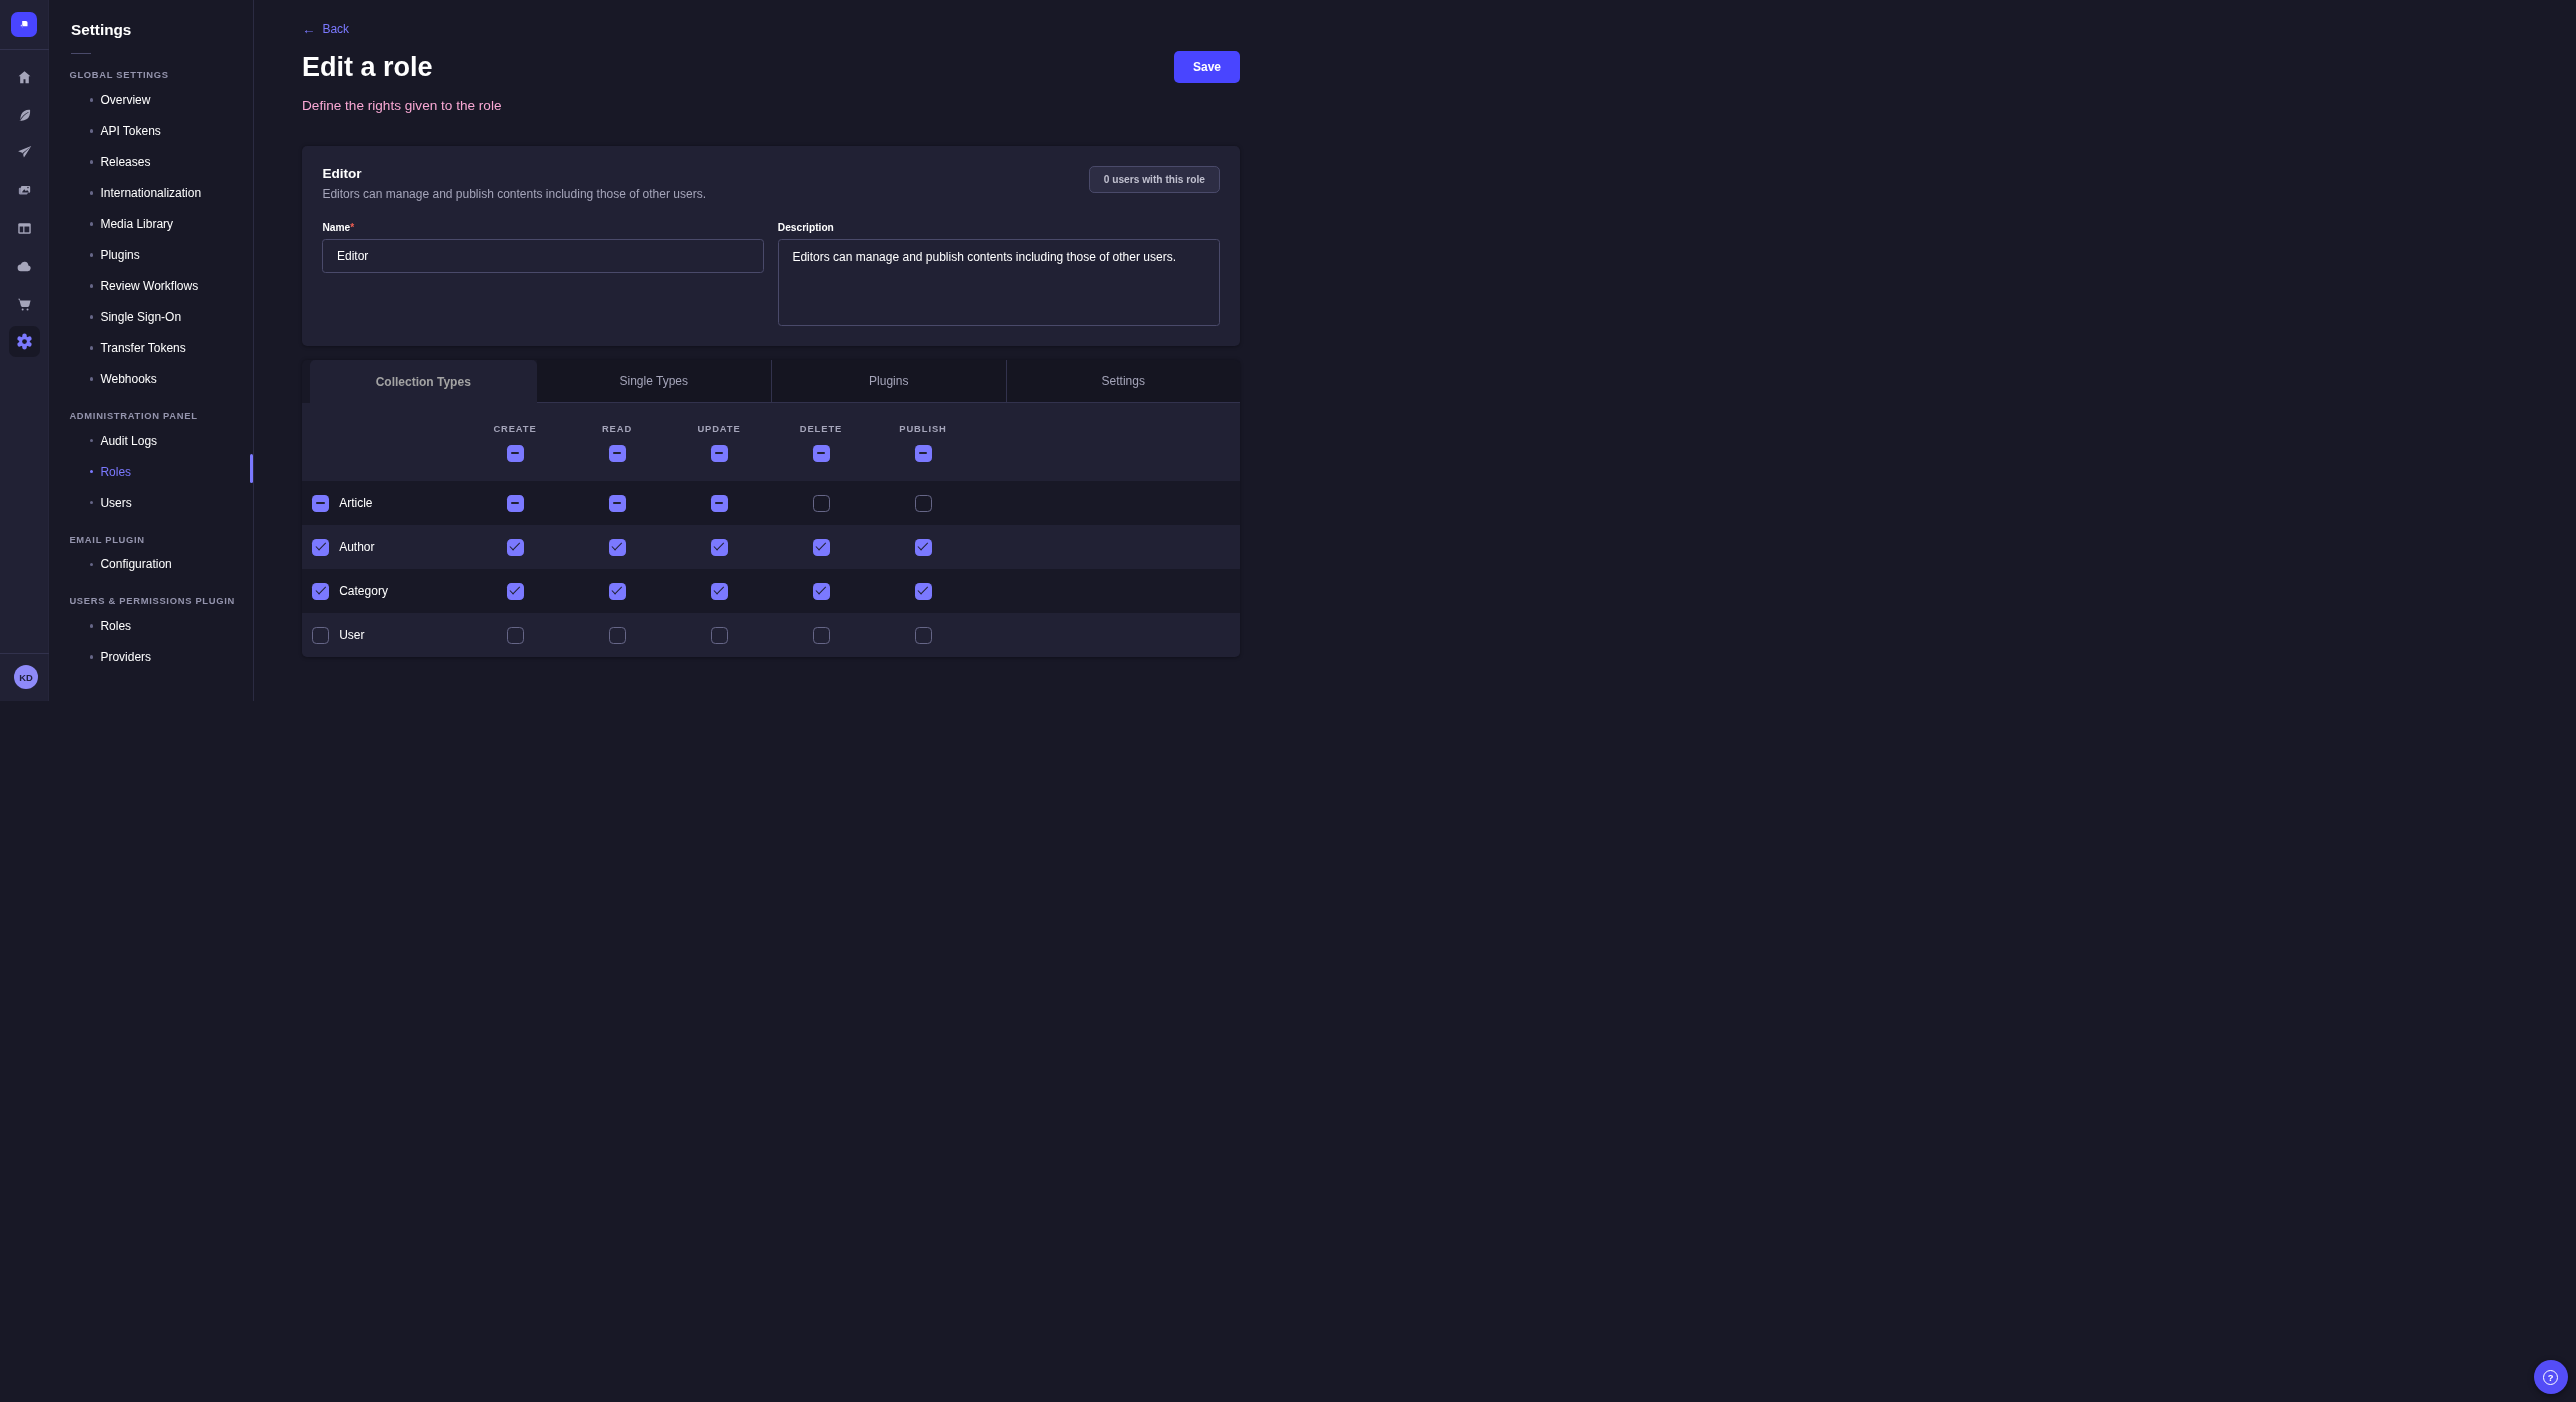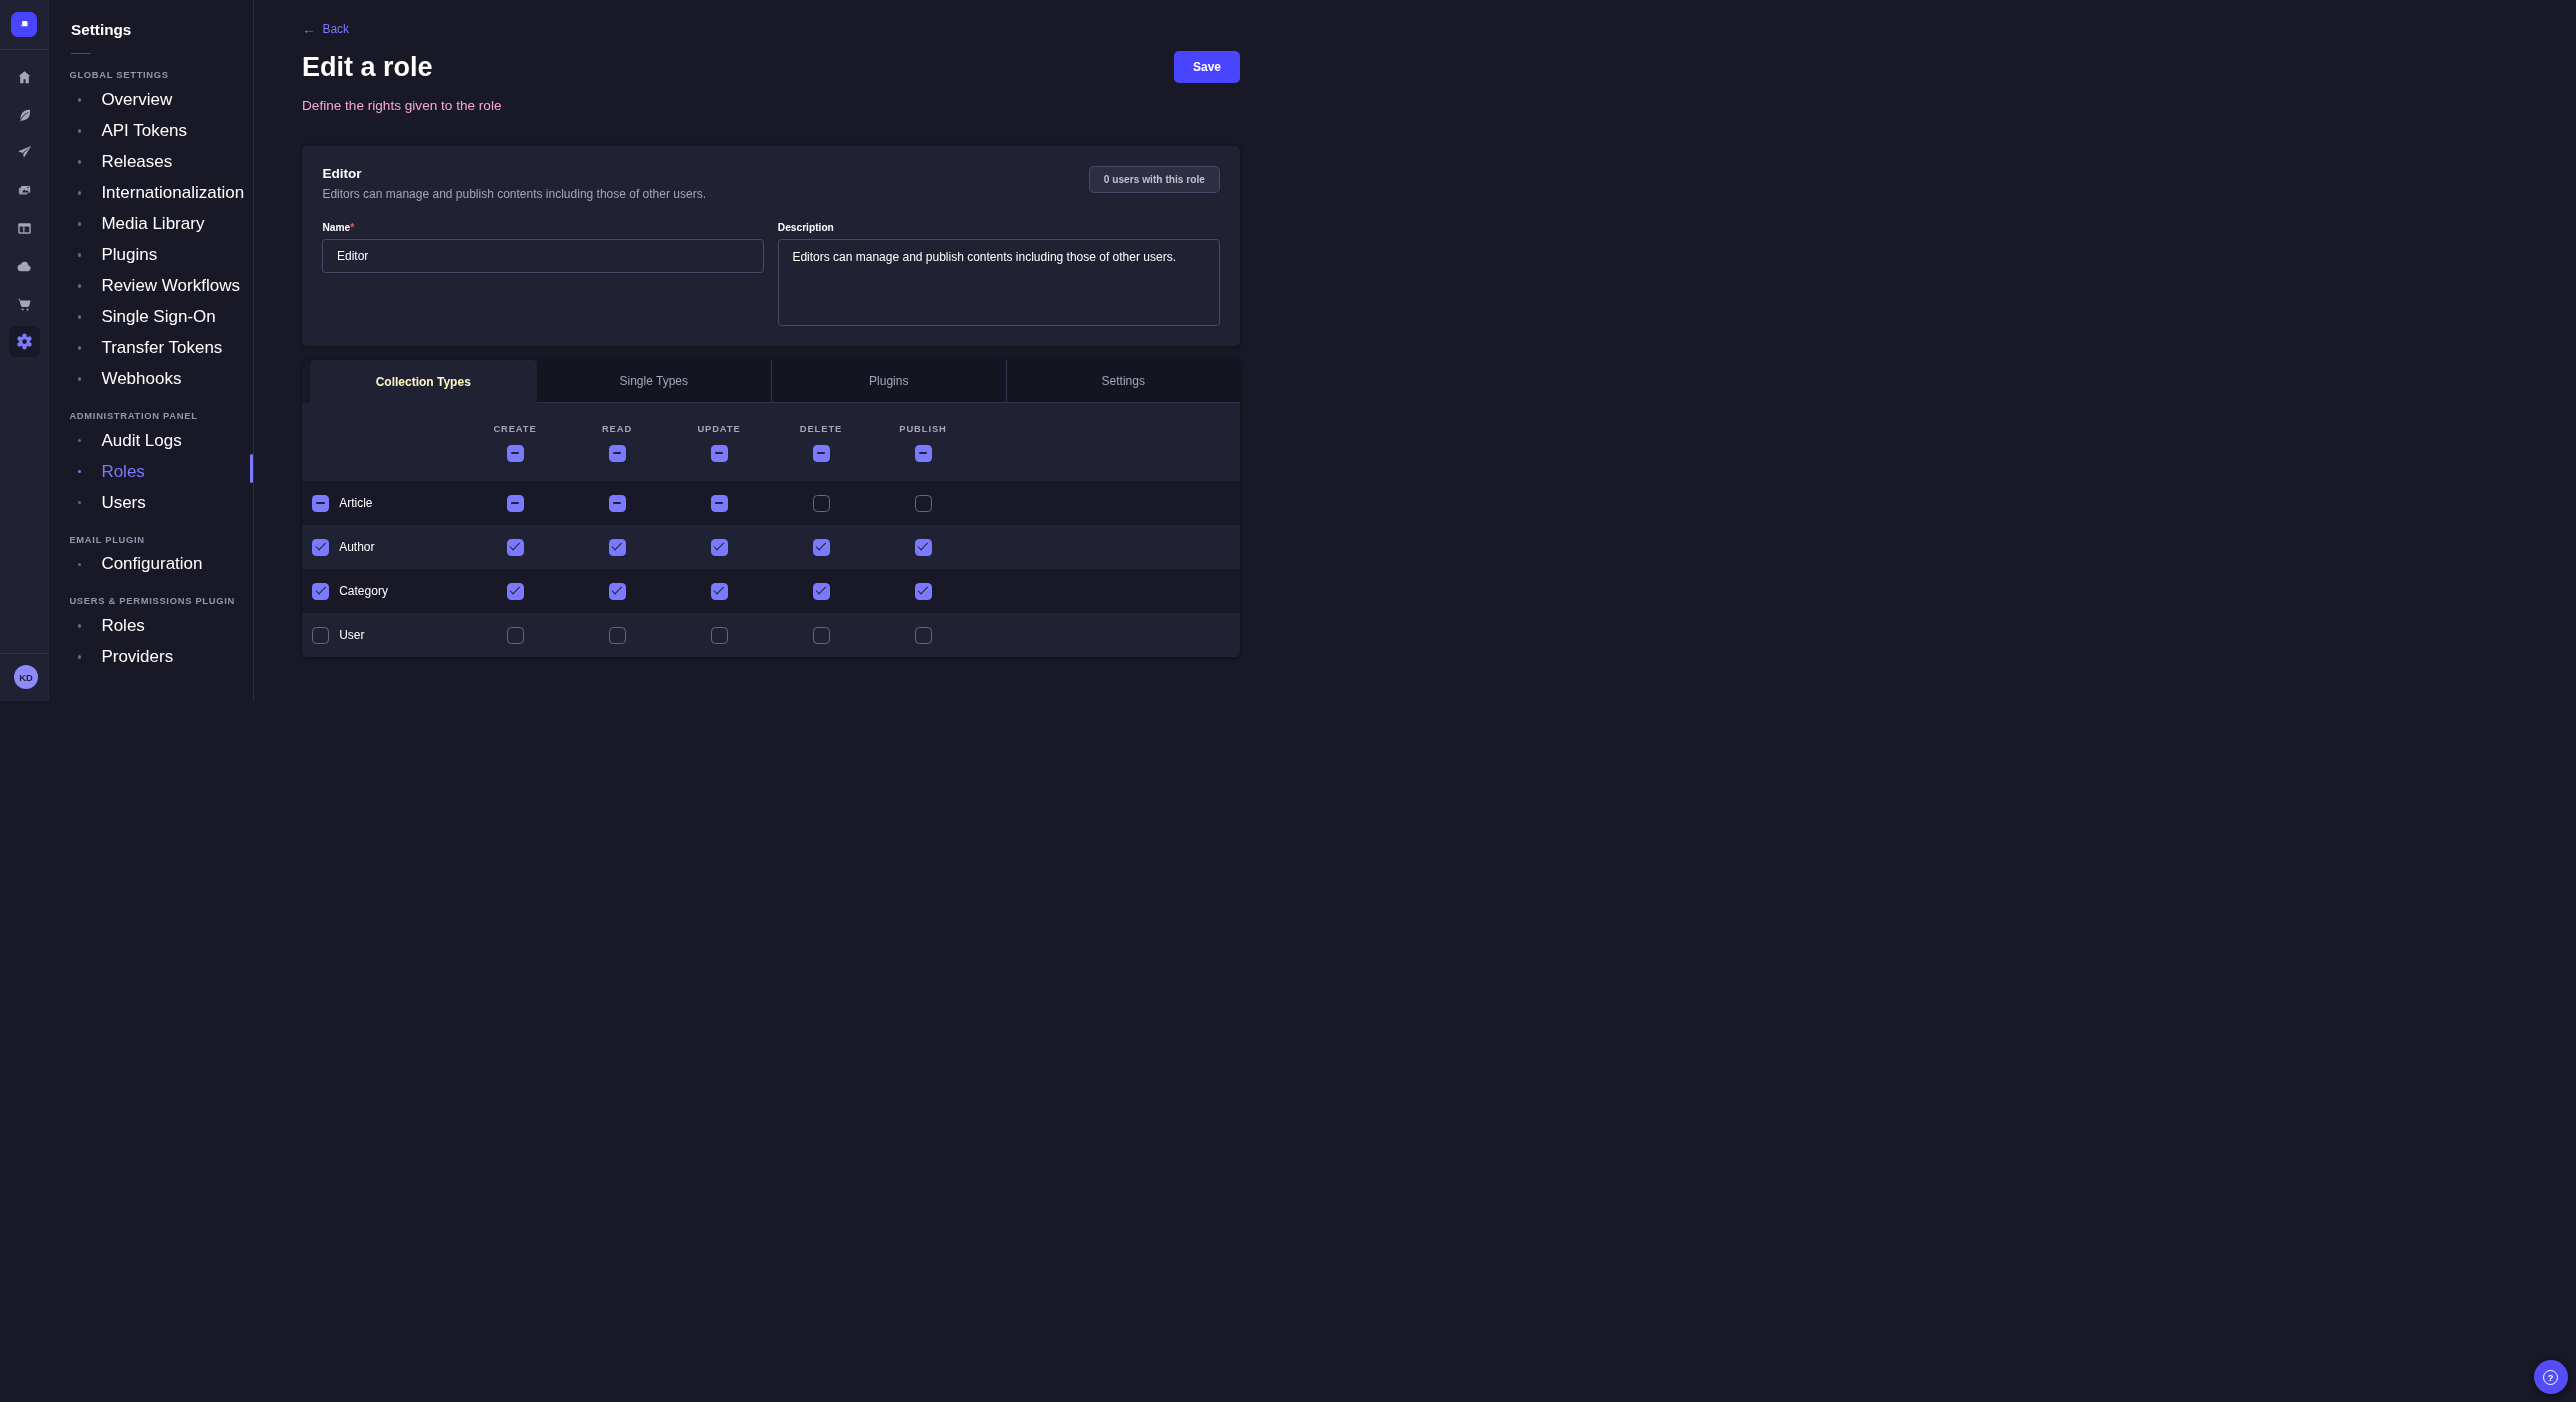--- a/index.html
+++ b/index.html
@@ -35,22 +35,22 @@
     border-right:0.9px solid #2b2b42; position:relative;
     padding-top:20.4px; overflow:hidden;
   }
   .subnav-title { font-size:15.3px; font-weight:700; padding-left:22px; line-height:19px; }
   .subnav-title-divider { width:20.4px; height:0.9px; background:#4a4a6a; margin:13.6px 0 12px 22px; }
   .nav-section-label {
     font-size:9.4px; font-weight:700; letter-spacing:0.7px; color:#9494ad;
     padding-left:20.4px; margin-top:15.3px; margin-bottom:3.4px; line-height:12px;
   }
   .nav-item {
-    height:31px; display:flex; align-items:center; gap:20px;
-    padding-left:29px; font-size:17px; color:#ffffff; cursor:pointer; position:relative;
+    height:31px; display:flex; align-items:center; gap:7px;
+    padding-left:29px; font-size:12px; color:#ffffff; cursor:pointer; position:relative;margin-left:12px;
   }
   .nav-bullet { width:3.4px; height:3.4px; border-radius:50%; background:#666687; flex:0 0 3.4px; }
   .nav-item.active { color:#7b79ff; }
   .nav-item.active .nav-bullet { background:#7b79ff; }
   .nav-item.active .nav-indicator {
     position:absolute; right:0; top:50%; transform:translateY(-62%);
     width:2.6px; height:29px; background:#7b79ff; border-radius:1.7px;
   }
   
   .main { flex:1; padding:22px 48px 0 48px; overflow:hidden; }
@@ -91,21 +91,21 @@
   
   .perm-card { margin-top:13.6px; border-radius:5.1px; overflow:hidden; box-shadow:0 0.9px 3.4px rgba(3,3,5,0.35); }
   .tabs { display:grid; grid-template-columns:repeat(4,1fr); height:43px; }
   .tab {
     background:#151521; color:#a5a5ba; font-size:12px;
     display:flex; align-items:center; justify-content:center; cursor:pointer;
     border-bottom:0.9px solid #32324d;
   }
   .tab.divided { border-left:0.9px solid #32324d; }
   .tab.active {
-    background:#212134; color:#fef9c3; font-weight:600;
+    background:#212134; color:#a3a3a3; font-weight:600;
     border-bottom:none; border-radius:5.1px 5.1px 0 0;margin-left:8px;
   }
   .perm-grid-row { display:grid; grid-template-columns:162px repeat(5,102px) 1fr; }
   .perm-header { background:#212134; height:78px; }
   .perm-header .col-cell { display:flex; flex-direction:column; align-items:center; justify-content:center; gap:11px; }
   .col-label { font-size:9.4px; font-weight:700; letter-spacing:0.9px; color:#a5a5ba; }
   .perm-row { height:44px; align-items:center; }
   .perm-row.dark { background:#181826; }
   .perm-row.light { background:#212134; }
   .row-name-cell { display:flex; align-items:center; gap:10px; padding-left:10.2px; }

